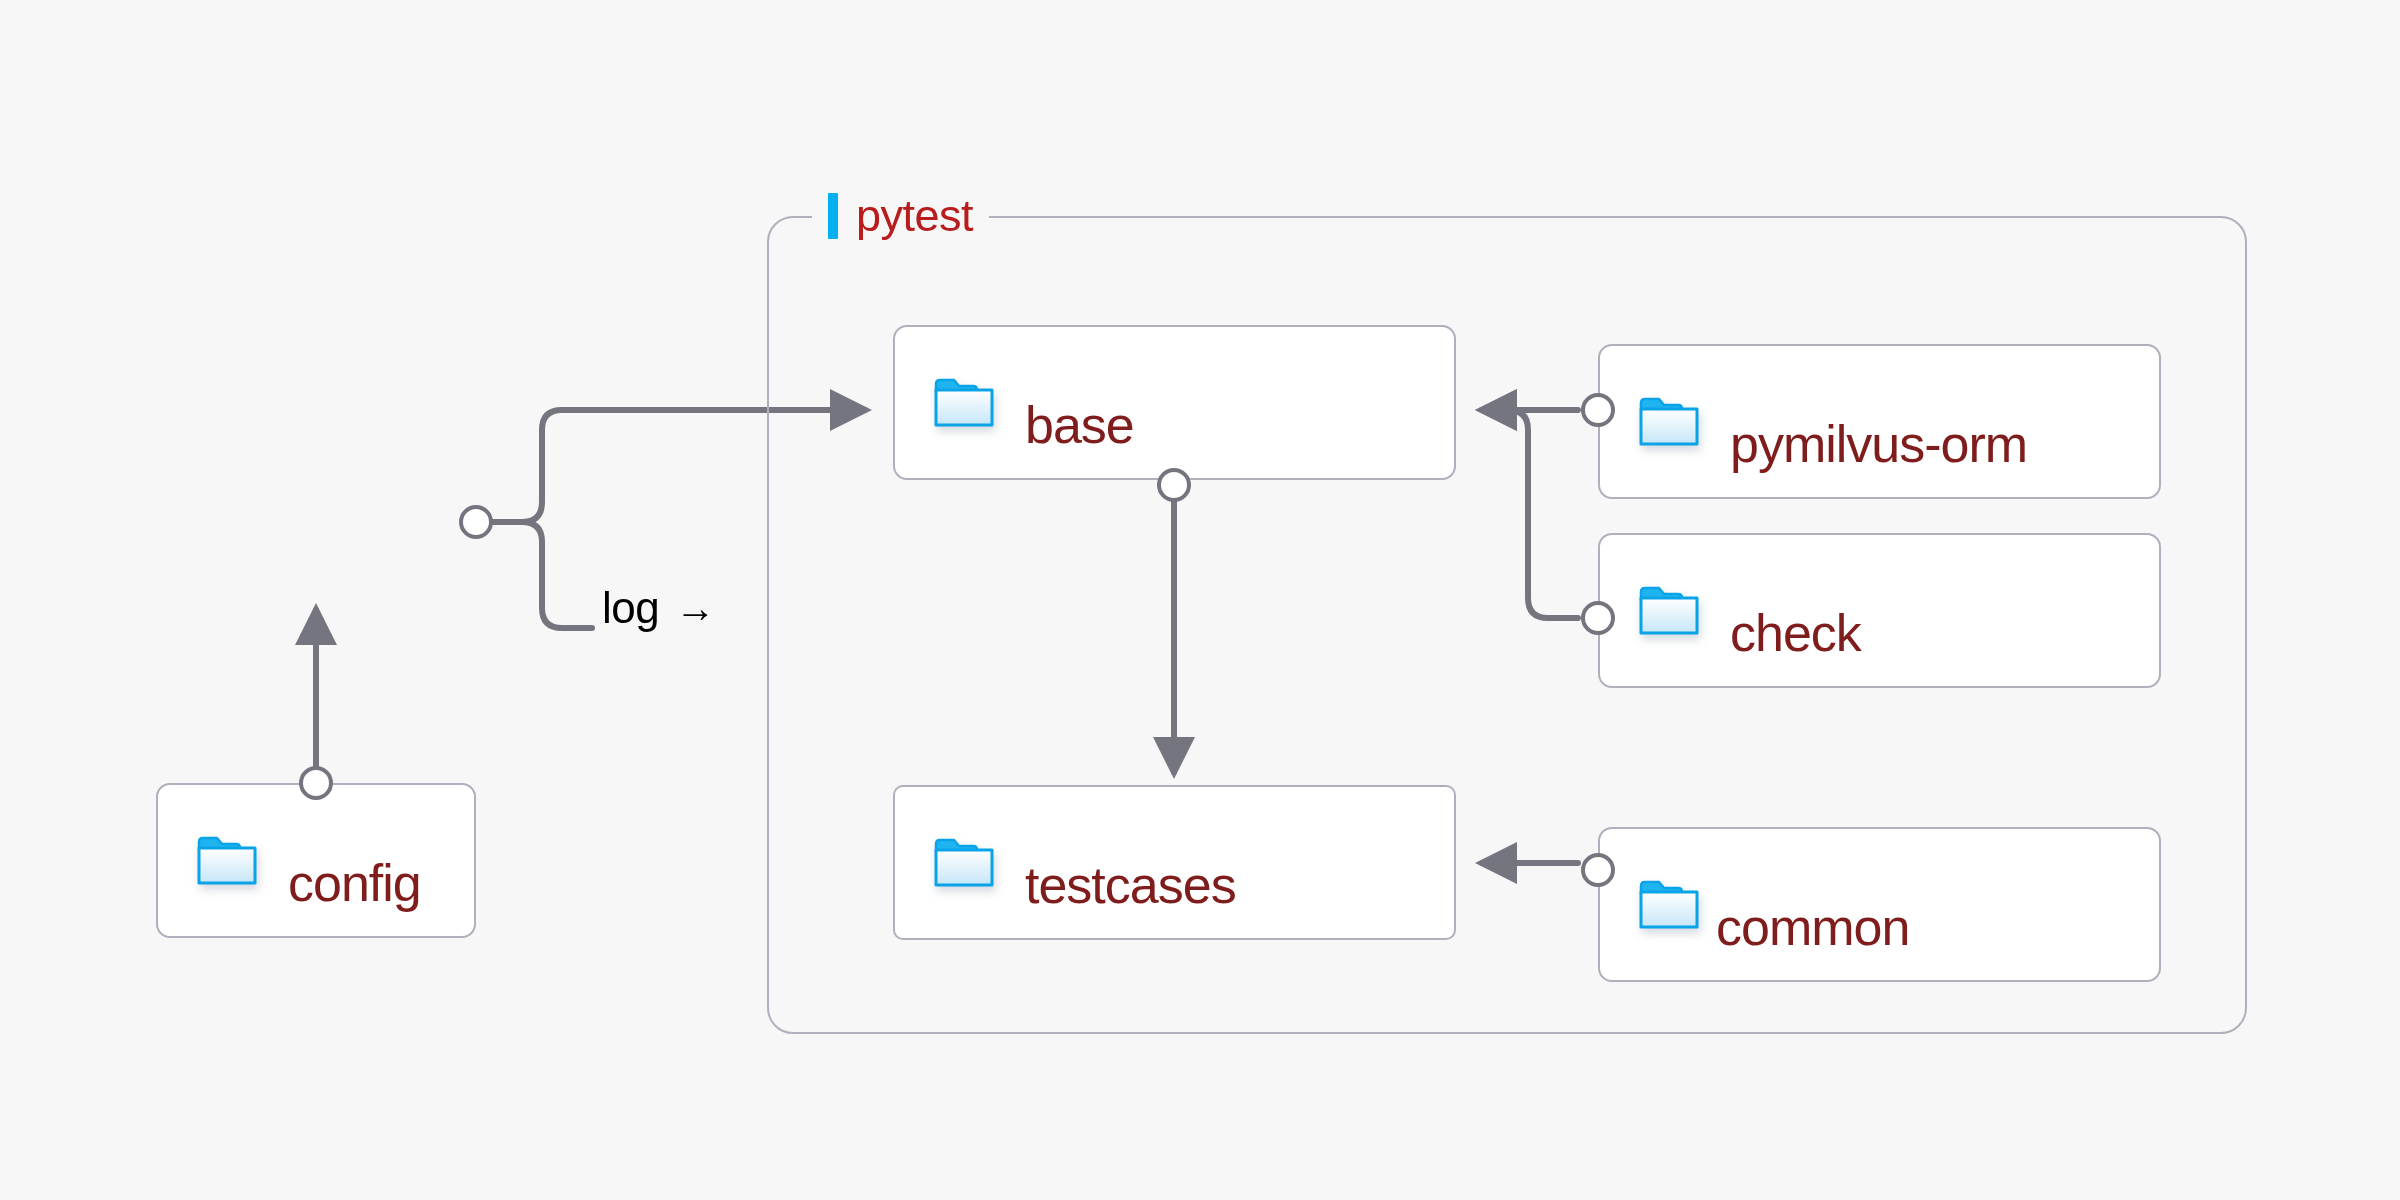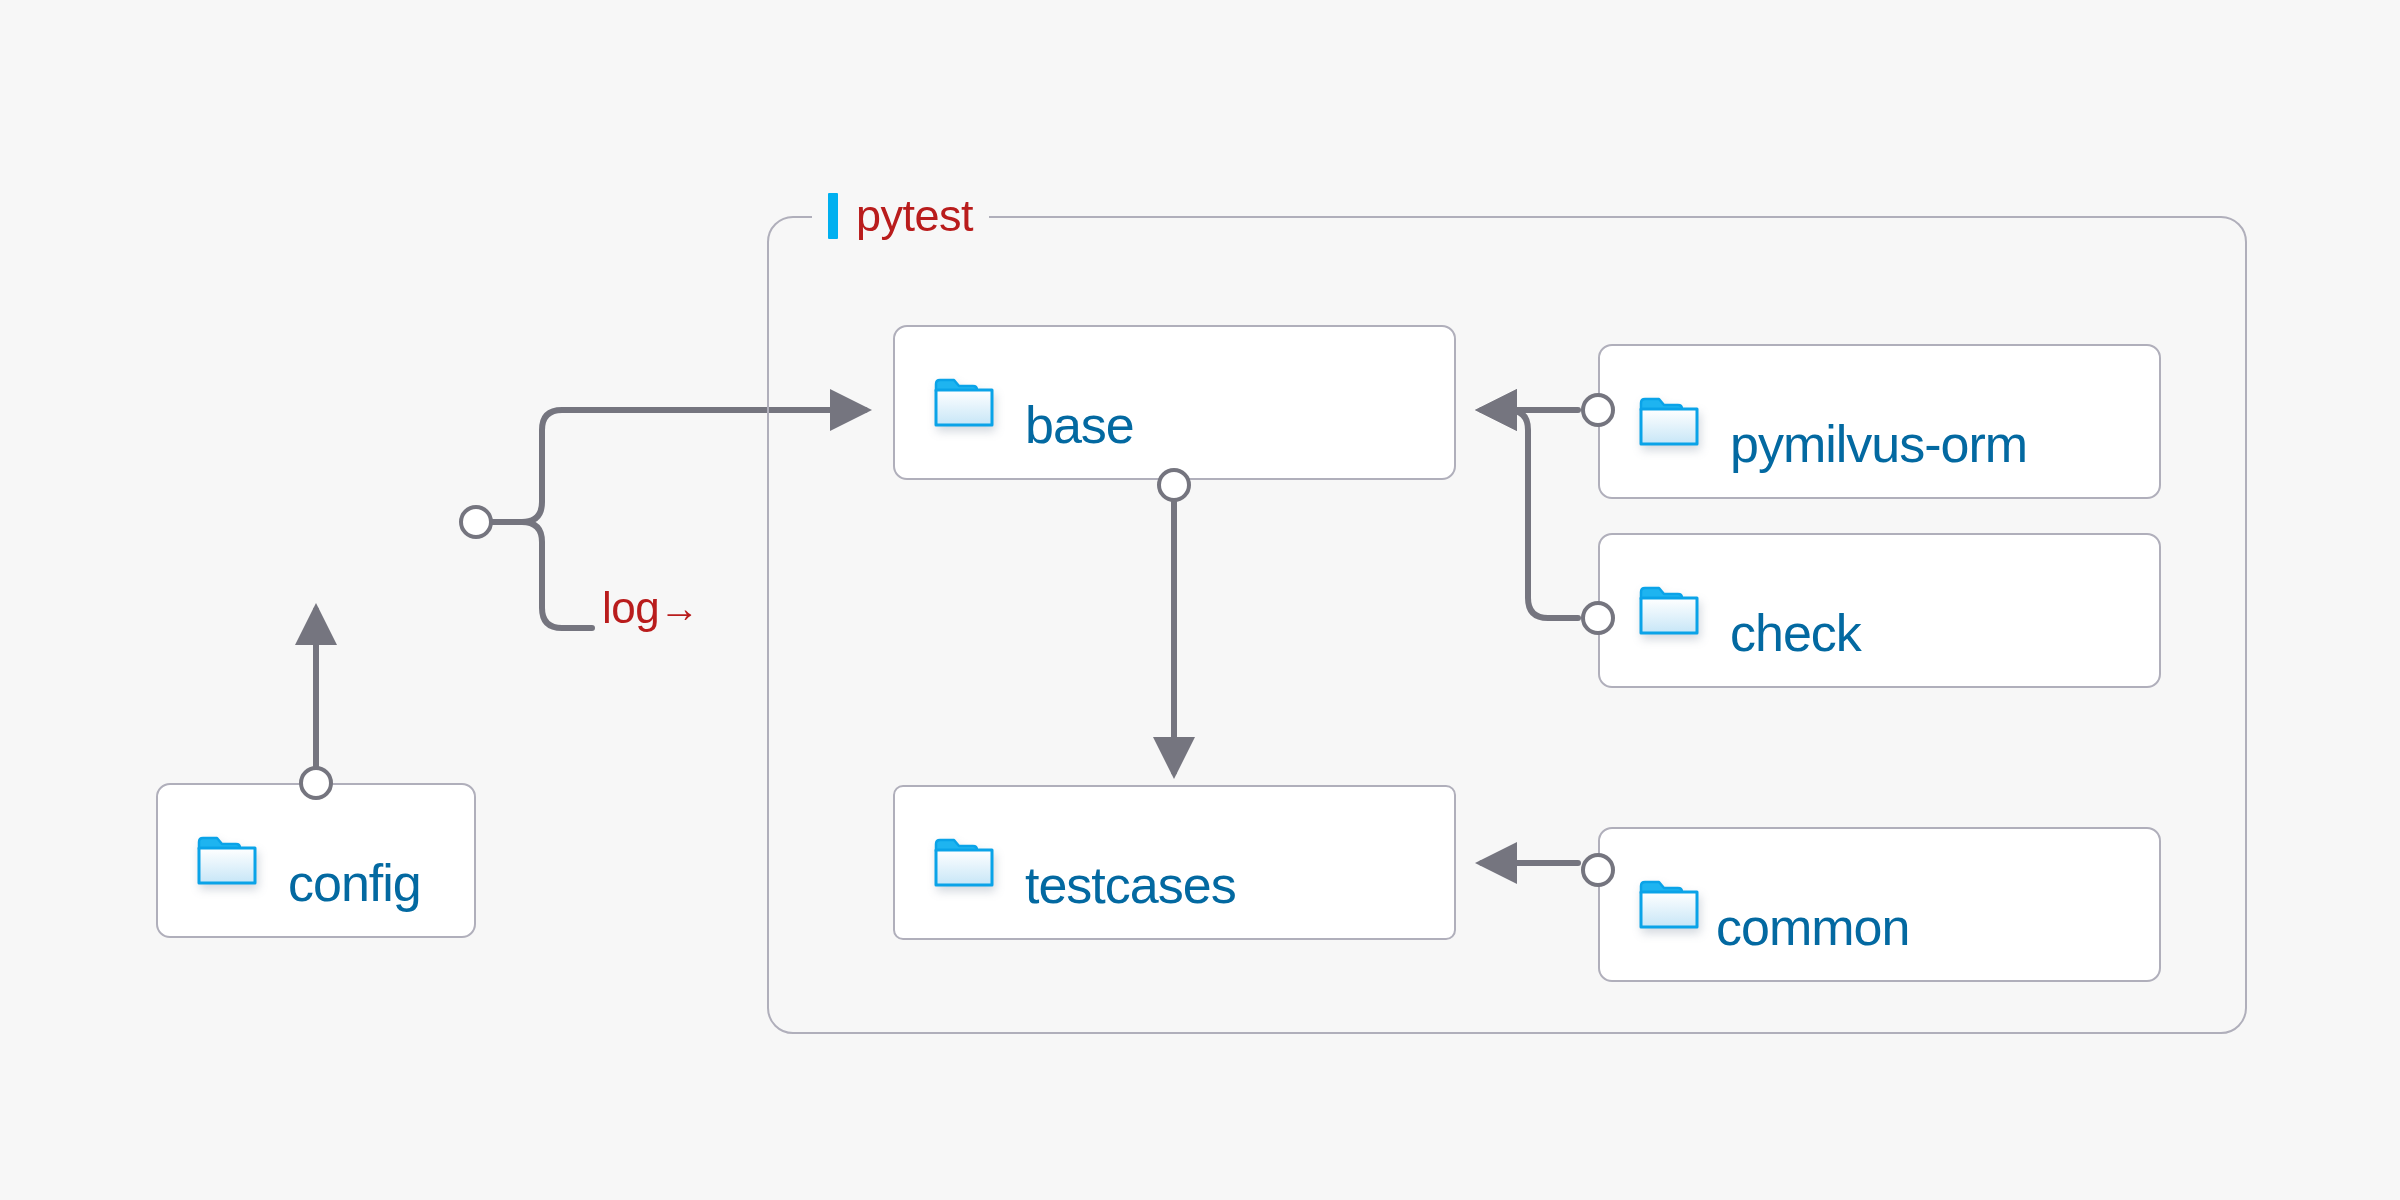--- a/index.html
+++ b/index.html
@@ -63,21 +63,21 @@
     border: 2px solid #b0afbb;
     border-radius: 14px;
     box-sizing: border-box;
     display: flex;
     align-items: center;
     padding-left: 38px;
     gap: 30px;
   }
   .node-label {
     font-size: 52px;
-    color: #0369a1;
+    color: #7f1d1d;
     letter-spacing: -1px;
     white-space: nowrap;
     line-height: 1;
     margin-top: 44px;
   }
   .folder-icon {
     flex: 0 0 auto;
     width: 62px;
     height: 52px;
     position: relative;
@@ -90,25 +90,26 @@
     height: 34px;
     border-radius: 50%;
     background: #ffffff;
     border: 4px solid #75757f;
     box-sizing: border-box;
   }
   
   .edge-label {
     position: absolute;
     font-size: 44px;
-    color: #b91c1c;
+    color: #000000;
     letter-spacing: -0.5px;
     white-space: nowrap;
     display: flex;
     align-items: center;
+    gap: 16px;
   }
   .mini-arrow {
     display: inline-block;
     font-size: 40px;
     line-height: 1;
   }
 </style>
 </head>
 <body>
 

